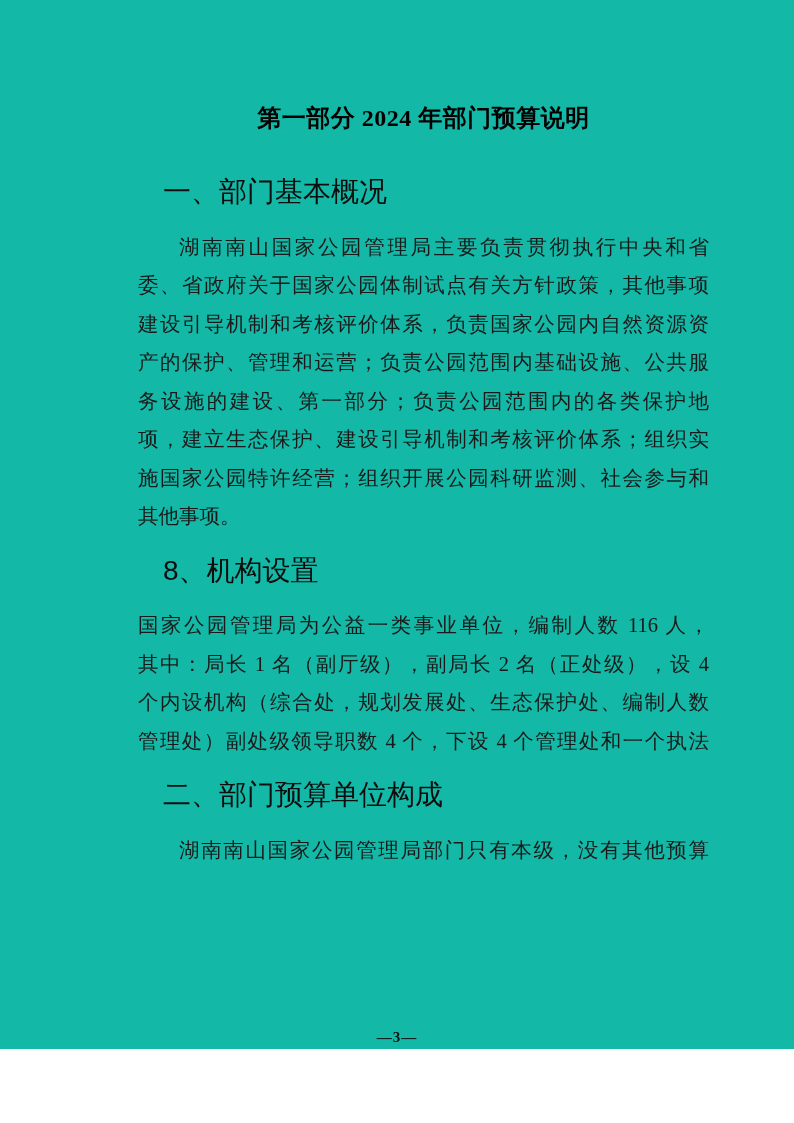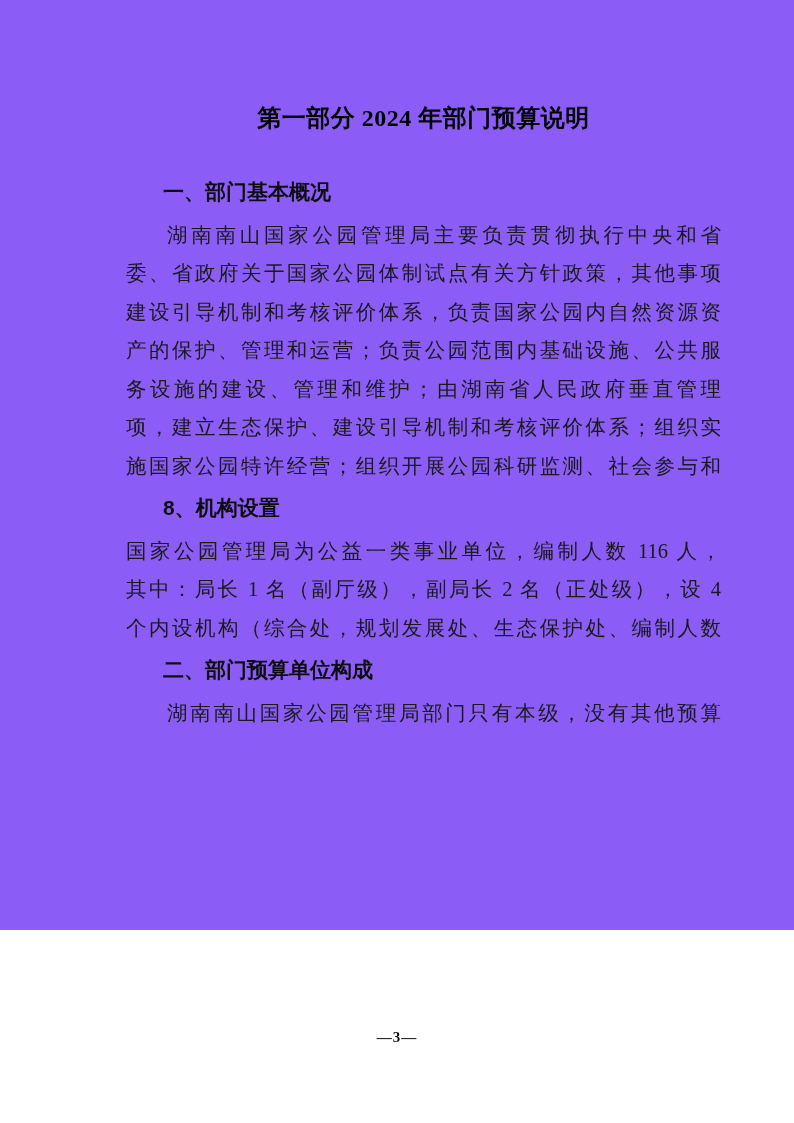--- a/index.html
+++ b/index.html
@@ -6,46 +6,46 @@
   body {
     width: 794px;
     height: 1123px;
     background: #ffffff;
     overflow: hidden;
     font-family: "Liberation Serif", serif;
   }
   .page {
     position: relative;
     width: 794px;
-    height: 930px;
+    height: 1049px;
     box-sizing: border-box;
     padding: 97px 69px 0 122px;
-    background: #8b5cf6;
+    background: #14b8a6;
     color: #161616;
   }
   .doc-title {
     font-family: "Liberation Serif", serif;
     font-size: 24px;
     font-weight: 700;
     color: #000000;
     text-align: center;
     line-height: 43px;
     margin: 0 0 33px 0;
     letter-spacing: 0.5px;
   }
   .doc-h1, .doc-h2 {
     font-family: "Liberation Sans", sans-serif;
-    font-size: 21px;
-    font-weight: 700;
+    font-size: 28px;
+    font-weight: 400;
     color: #0d0d0d;
     line-height: 38.5px;
     text-indent: 41px;
     white-space: nowrap;
   }
-  .paragraph { margin: 4px; }
+  .paragraph { margin: 16px; }
   .doc-line {
     font-family: "Liberation Serif", serif;
     font-size: 20.5px;
     color: #1a1a1a;
     line-height: 38.5px;
     text-align: justify;
     text-align-last: justify;
     overflow: hidden;
     height: 38.5px;
   }
@@ -72,29 +72,31 @@
 <div class="page">
   <h1 class="doc-title">第一部分 2024 年部门预算说明</h1>
 
   <div class="doc-body">
       <div class="doc-h1">一、部门基本概况</div>
       <div class="paragraph">
         <div class="doc-line first">湖南南山国家公园管理局主要负责贯彻执行中央和省</div>
         <div class="doc-line">委、省政府关于国家公园体制试点有关方针政策，其他事项</div>
         <div class="doc-line">建设引导机制和考核评价体系，负责国家公园内自然资源资</div>
         <div class="doc-line">产的保护、管理和运营；负责公园范围内基础设施、公共服</div>
-        <div class="doc-line">务设施的建设、管理和维护；由湖南省人民政府垂直管理</div>
+        <div class="doc-line">务设施的建设、第一部分；负责公园范围内的各类保护地</div>
         <div class="doc-line">项，建立生态保护、建设引导机制和考核评价体系；组织实</div>
         <div class="doc-line">施国家公园特许经营；组织开展公园科研监测、社会参与和</div>
+        <div class="doc-line para-end">其他事项。</div>
       </div>
       <div class="doc-h2">8、机构设置</div>
       <div class="paragraph">
         <div class="doc-line">国家公园管理局为公益一类事业单位，编制人数 116 人，</div>
         <div class="doc-line">其中：局长 1 名（副厅级），副局长 2 名（正处级），设 4</div>
         <div class="doc-line">个内设机构（综合处，规划发展处、生态保护处、编制人数</div>
+        <div class="doc-line">管理处）副处级领导职数 4 个，下设 4 个管理处和一个执法</div>
       </div>
       <div class="doc-h1">二、部门预算单位构成</div>
       <div class="paragraph">
         <div class="doc-line first">湖南南山国家公园管理局部门只有本级，没有其他预算</div>
       </div>
     </div>
 
   <div class="footer">
     <span class="page-num">—3—</span>
   </div>

